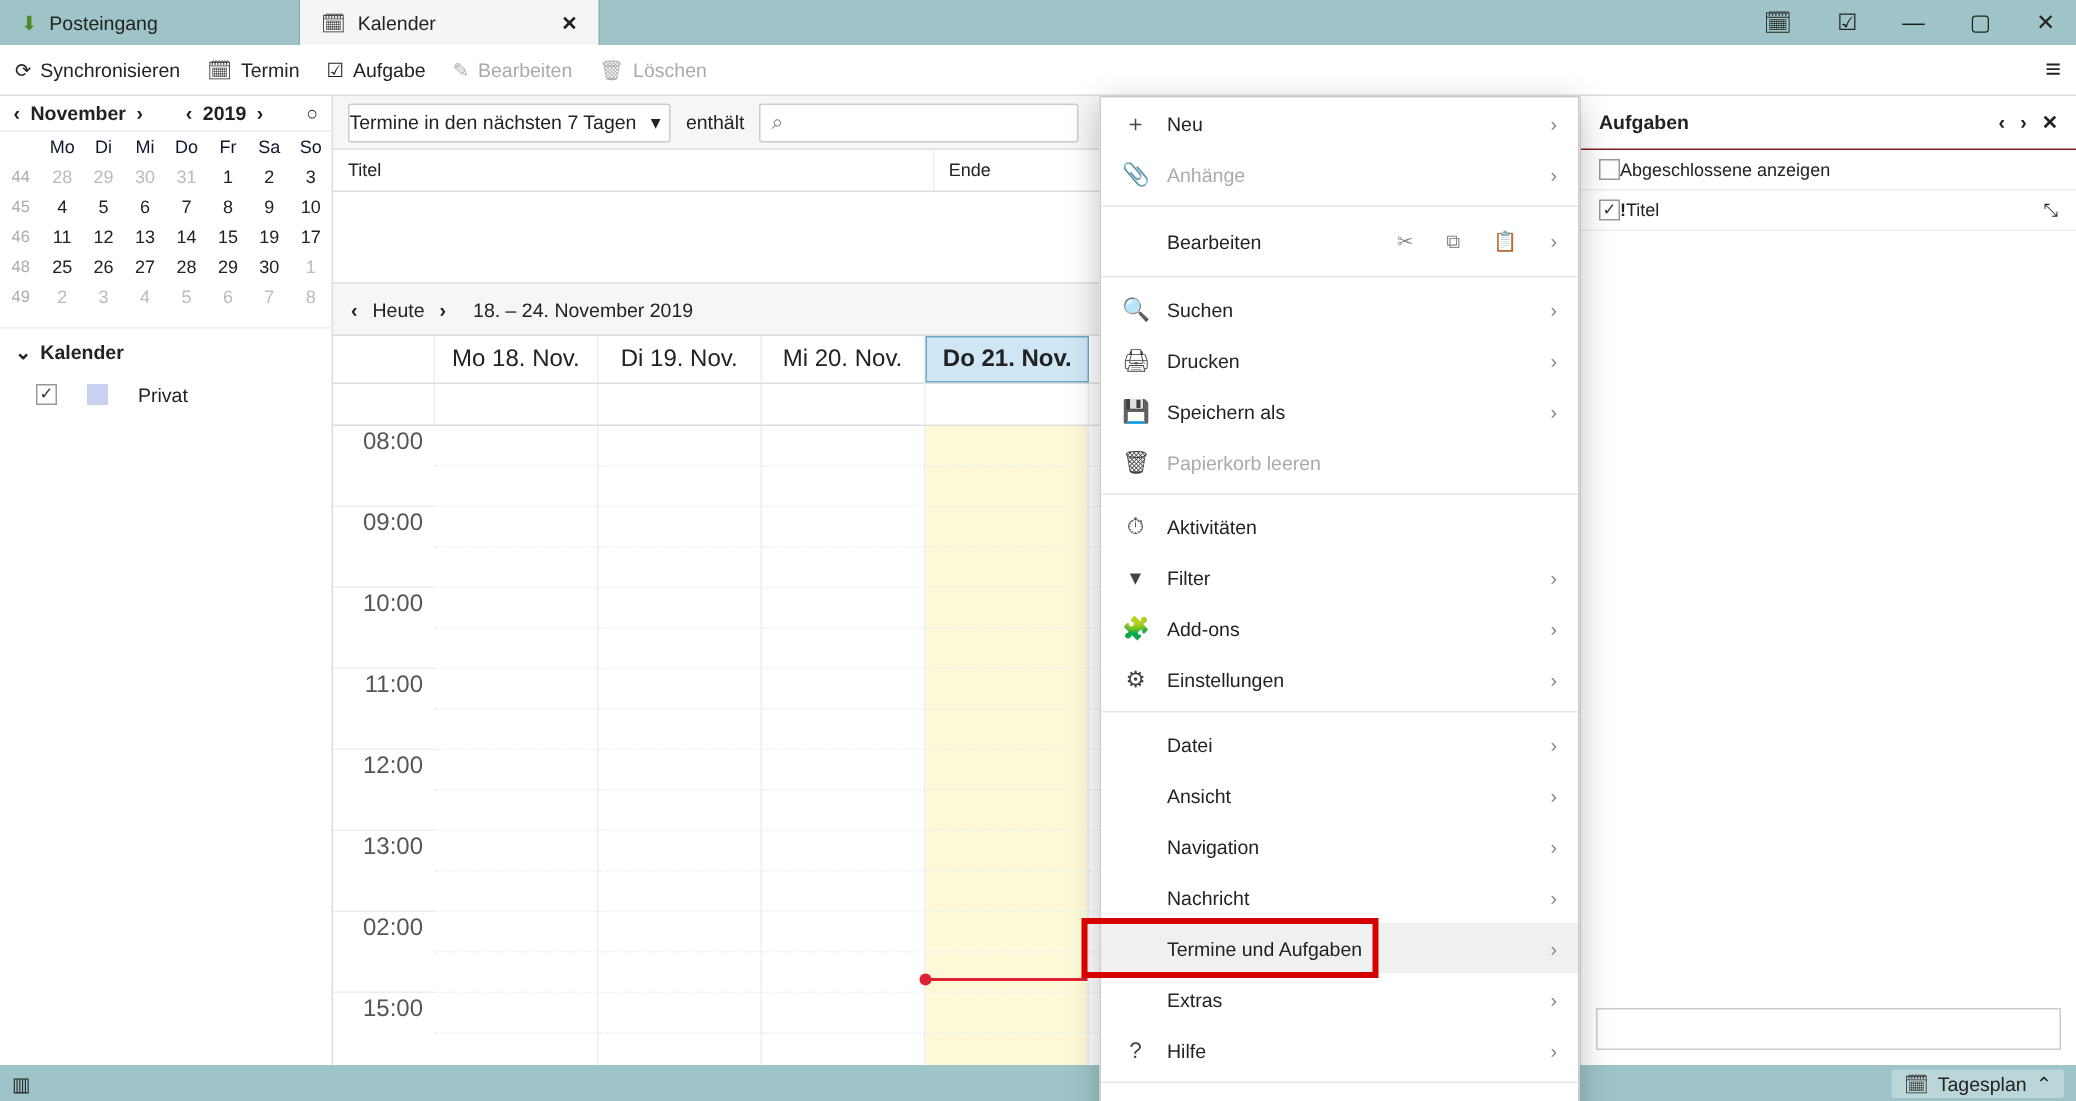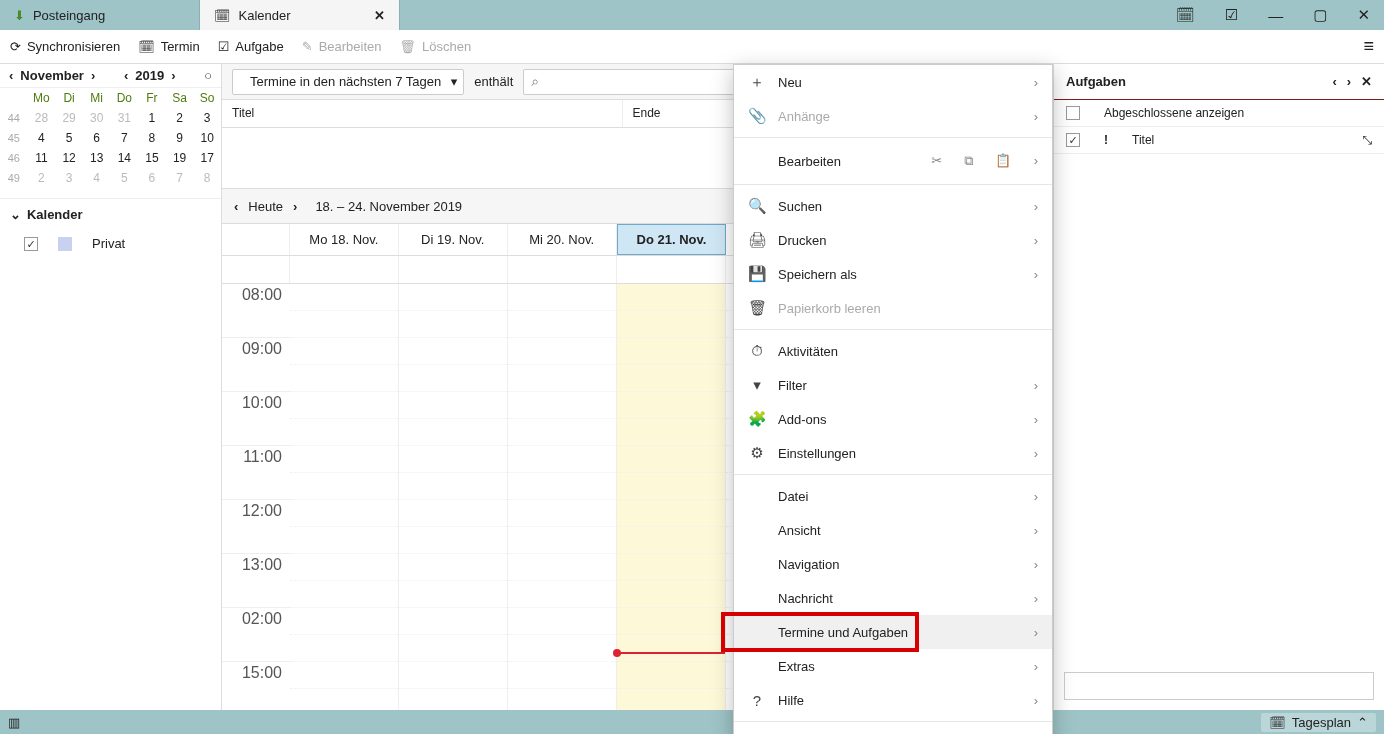--- a/index.html
+++ b/index.html
@@ -14,60 +14,60 @@
 .tb-item{display:flex;align-items:center;gap:6px;cursor:pointer}
 .tb-item.disabled{color:#aaa}
 .tb-hamburger{margin-left:auto;font-size:18px;cursor:pointer}
 .main{display:flex;height:calc(100% - 30px - 34px - 24px)}
 .left{width:222px;border-right:1px solid #ddd;display:flex;flex-direction:column;background:#fff}
 .month-nav{display:flex;align-items:center;justify-content:space-between;padding:4px 6px;border-bottom:1px solid #eee}
 .month-nav .nav-group{display:flex;align-items:center;gap:4px}
 .month-nav .nav-btn{cursor:pointer;font-weight:bold;padding:0 3px}
 .mini-cal{width:100%;border-collapse:collapse;table-layout:fixed;font-size:12px}
 .mini-cal th,.mini-cal td{text-align:center;padding:3px 0;width:26px}
-.mini-cal th{color:#4d7c0f;font-weight:normal}
+.mini-cal th{color:#0f172a;font-weight:normal}
 .mini-cal td{cursor:pointer}
 .mini-cal td.wk{color:#aaa;font-size:11px;cursor:default}
 .mini-cal td.dim{color:#bbb}
 .mini-cal td.today{background:#f6f0a8;border:1px solid #c4ae00;font-weight:bold}
 .mini-cal td.sel{background:#eee}
 .cal-section-header{display:flex;align-items:center;gap:6px;padding:8px 10px;border-top:1px solid #eee;font-weight:bold;margin-top:10px}
-.cal-list-item{display:flex;align-items:flex-end;gap:20px;padding:6px 10px 6px 24px}
+.cal-list-item{display:flex;align-items:flex-start;gap:20px;padding:6px 10px 6px 24px}
 .cal-color{width:14px;height:14px;background:#c8d2f0}
 .center{flex:1;display:flex;flex-direction:column;position:relative;border-right:1px solid #ddd}
 .filterbar{height:36px;display:flex;align-items:center;gap:10px;padding:0 10px;background:#f6f6f6;border-bottom:1px solid #ddd}
-.filterbar select,.filterbar .dropdown{background:#fff;border:1px solid #ccc;padding:4px 22px 4px 17px;border-radius:2px;height:26px;display:flex;align-items:center;cursor:pointer;position:relative}
+.filterbar select,.filterbar .dropdown{background:#fff;border:1px solid #ccc;padding:4px 22px 4px 0;border-radius:2px;height:26px;display:flex;align-items:center;cursor:pointer;position:relative}
 .filterbar .dropdown::after{content:"▾";position:absolute;right:6px}
 .filterbar .search-inp{flex:1;border:1px solid #ccc;height:26px;padding:0 8px 0 26px;border-radius:2px;background:#fff}
 .search-wrap{flex:1;position:relative}
 .search-wrap::before{content:"⌕";position:absolute;left:8px;top:4px;color:#888;font-size:14px}
 .list-cols{height:28px;display:flex;border-bottom:1px solid #ddd;background:#fff}
 .list-col{padding:6px 10px;border-right:1px solid #eee;font-size:12px}
 .week-header{height:36px;display:flex;align-items:center;padding:0 12px;border-top:1px solid #ddd;border-bottom:1px solid #ddd;background:#f6f6f6;margin-top:60px}
 .week-header .wh-nav{display:flex;align-items:center;gap:10px}
 .week-header .wh-kw{margin-left:auto}
 .day-headers{display:flex;height:32px;border-bottom:1px solid #ddd}
 .time-gutter{width:68px;border-right:1px solid #eee}
-.day-h{flex:1;display:flex;align-items:center;justify-content:center;border-right:1px solid #eee;font-size:13px}
+.day-h{flex:1;display:flex;align-items:center;justify-content:center;border-right:1px solid #eee;font-size:16px}
 .day-h.today{background:#cfe6f5;font-weight:bold;border:1px solid #6fa8c8}
 .allday{display:flex;height:28px;border-bottom:1px solid #ddd}
 .allday .cell{flex:1;border-right:1px solid #eee}
 .grid-scroll{flex:1;overflow:hidden;position:relative}
 .grid{display:flex}
 .hours{width:68px}
 .hour-row{height:54px;border-bottom:1px solid #eee;display:flex;align-items:flex-start;justify-content:flex-end;padding:2px 8px 0 0;font-size:16px;color:#555}
 .day-col{flex:1;border-right:1px solid #eee;position:relative}
 .day-col .slot{height:27px;border-bottom:1px dotted #f0f0f0}
 .day-col.today-col{background:#fdf9d8}
 .now-line{position:absolute;left:0;right:0;height:2px;background:#d23}
 .now-dot{position:absolute;left:-4px;width:8px;height:8px;background:#d23;border-radius:50%}
 .right{width:330px;display:flex;flex-direction:column}
 .right-header{height:36px;display:flex;align-items:center;padding:0 12px;border-bottom:1px solid #7f1d1d;font-weight:bold}
 .right-header .rh-ctrls{margin-left:auto;display:flex;gap:10px}
-.right-row{display:flex;align-items:center;gap:24px;padding:6px 12px;border-bottom:1px solid #eee;font-size:12px}
+.right-row{display:flex;align-items:center;gap:0;padding:6px 12px;border-bottom:1px solid #eee;font-size:12px}
 .right-input{margin:auto 10px 10px 10px;height:28px;border:1px solid #ccc}
 .statusbar{height:24px;background:#9ec4c7;display:flex;align-items:center;padding:0 8px}
 .statusbar .tagesplan{margin-left:auto;display:flex;align-items:center;gap:6px;cursor:pointer;background:rgba(255,255,255,0.3);padding:2px 8px;border-radius:2px}
 
 .menu{position:absolute;top:0;right:0;width:320px;background:#fff;border:1px solid #ccc;box-shadow:0 6px 20px rgba(0,0,0,.25);z-index:50}
 .menu-item{display:flex;align-items:center;height:34px;padding:0 14px 0 44px;position:relative;cursor:pointer}
 .menu-item.disabled{color:#aaa}
 .menu-item .mi-icon{position:absolute;left:14px;width:18px;text-align:center;font-size:15px;color:#444}
 .menu-item .mi-arrow{margin-left:auto;color:#888}
 .menu-sep{height:1px;background:#e6e6e6;margin:4px 0}
@@ -175,20 +175,30 @@
             <td class="wk">46</td>
             <td class="">11</td>
             <td class="">12</td>
             <td class="">13</td>
             <td class="">14</td>
             <td class="">15</td>
             <td class="">19</td>
             <td class="">17</td>
           </tr>
           <tr>
+            <td class="wk">48</td>
+            <td class="">25</td>
+            <td class="">26</td>
+            <td class="">27</td>
+            <td class="">28</td>
+            <td class="">29</td>
+            <td class="">30</td>
+            <td class="dim">1</td>
+          </tr>
+          <tr>
             <td class="wk">49</td>
             <td class="dim">2</td>
             <td class="dim">3</td>
             <td class="dim">4</td>
             <td class="dim">5</td>
             <td class="dim">6</td>
             <td class="dim">7</td>
             <td class="dim">8</td>
           </tr>
         </tbody>

